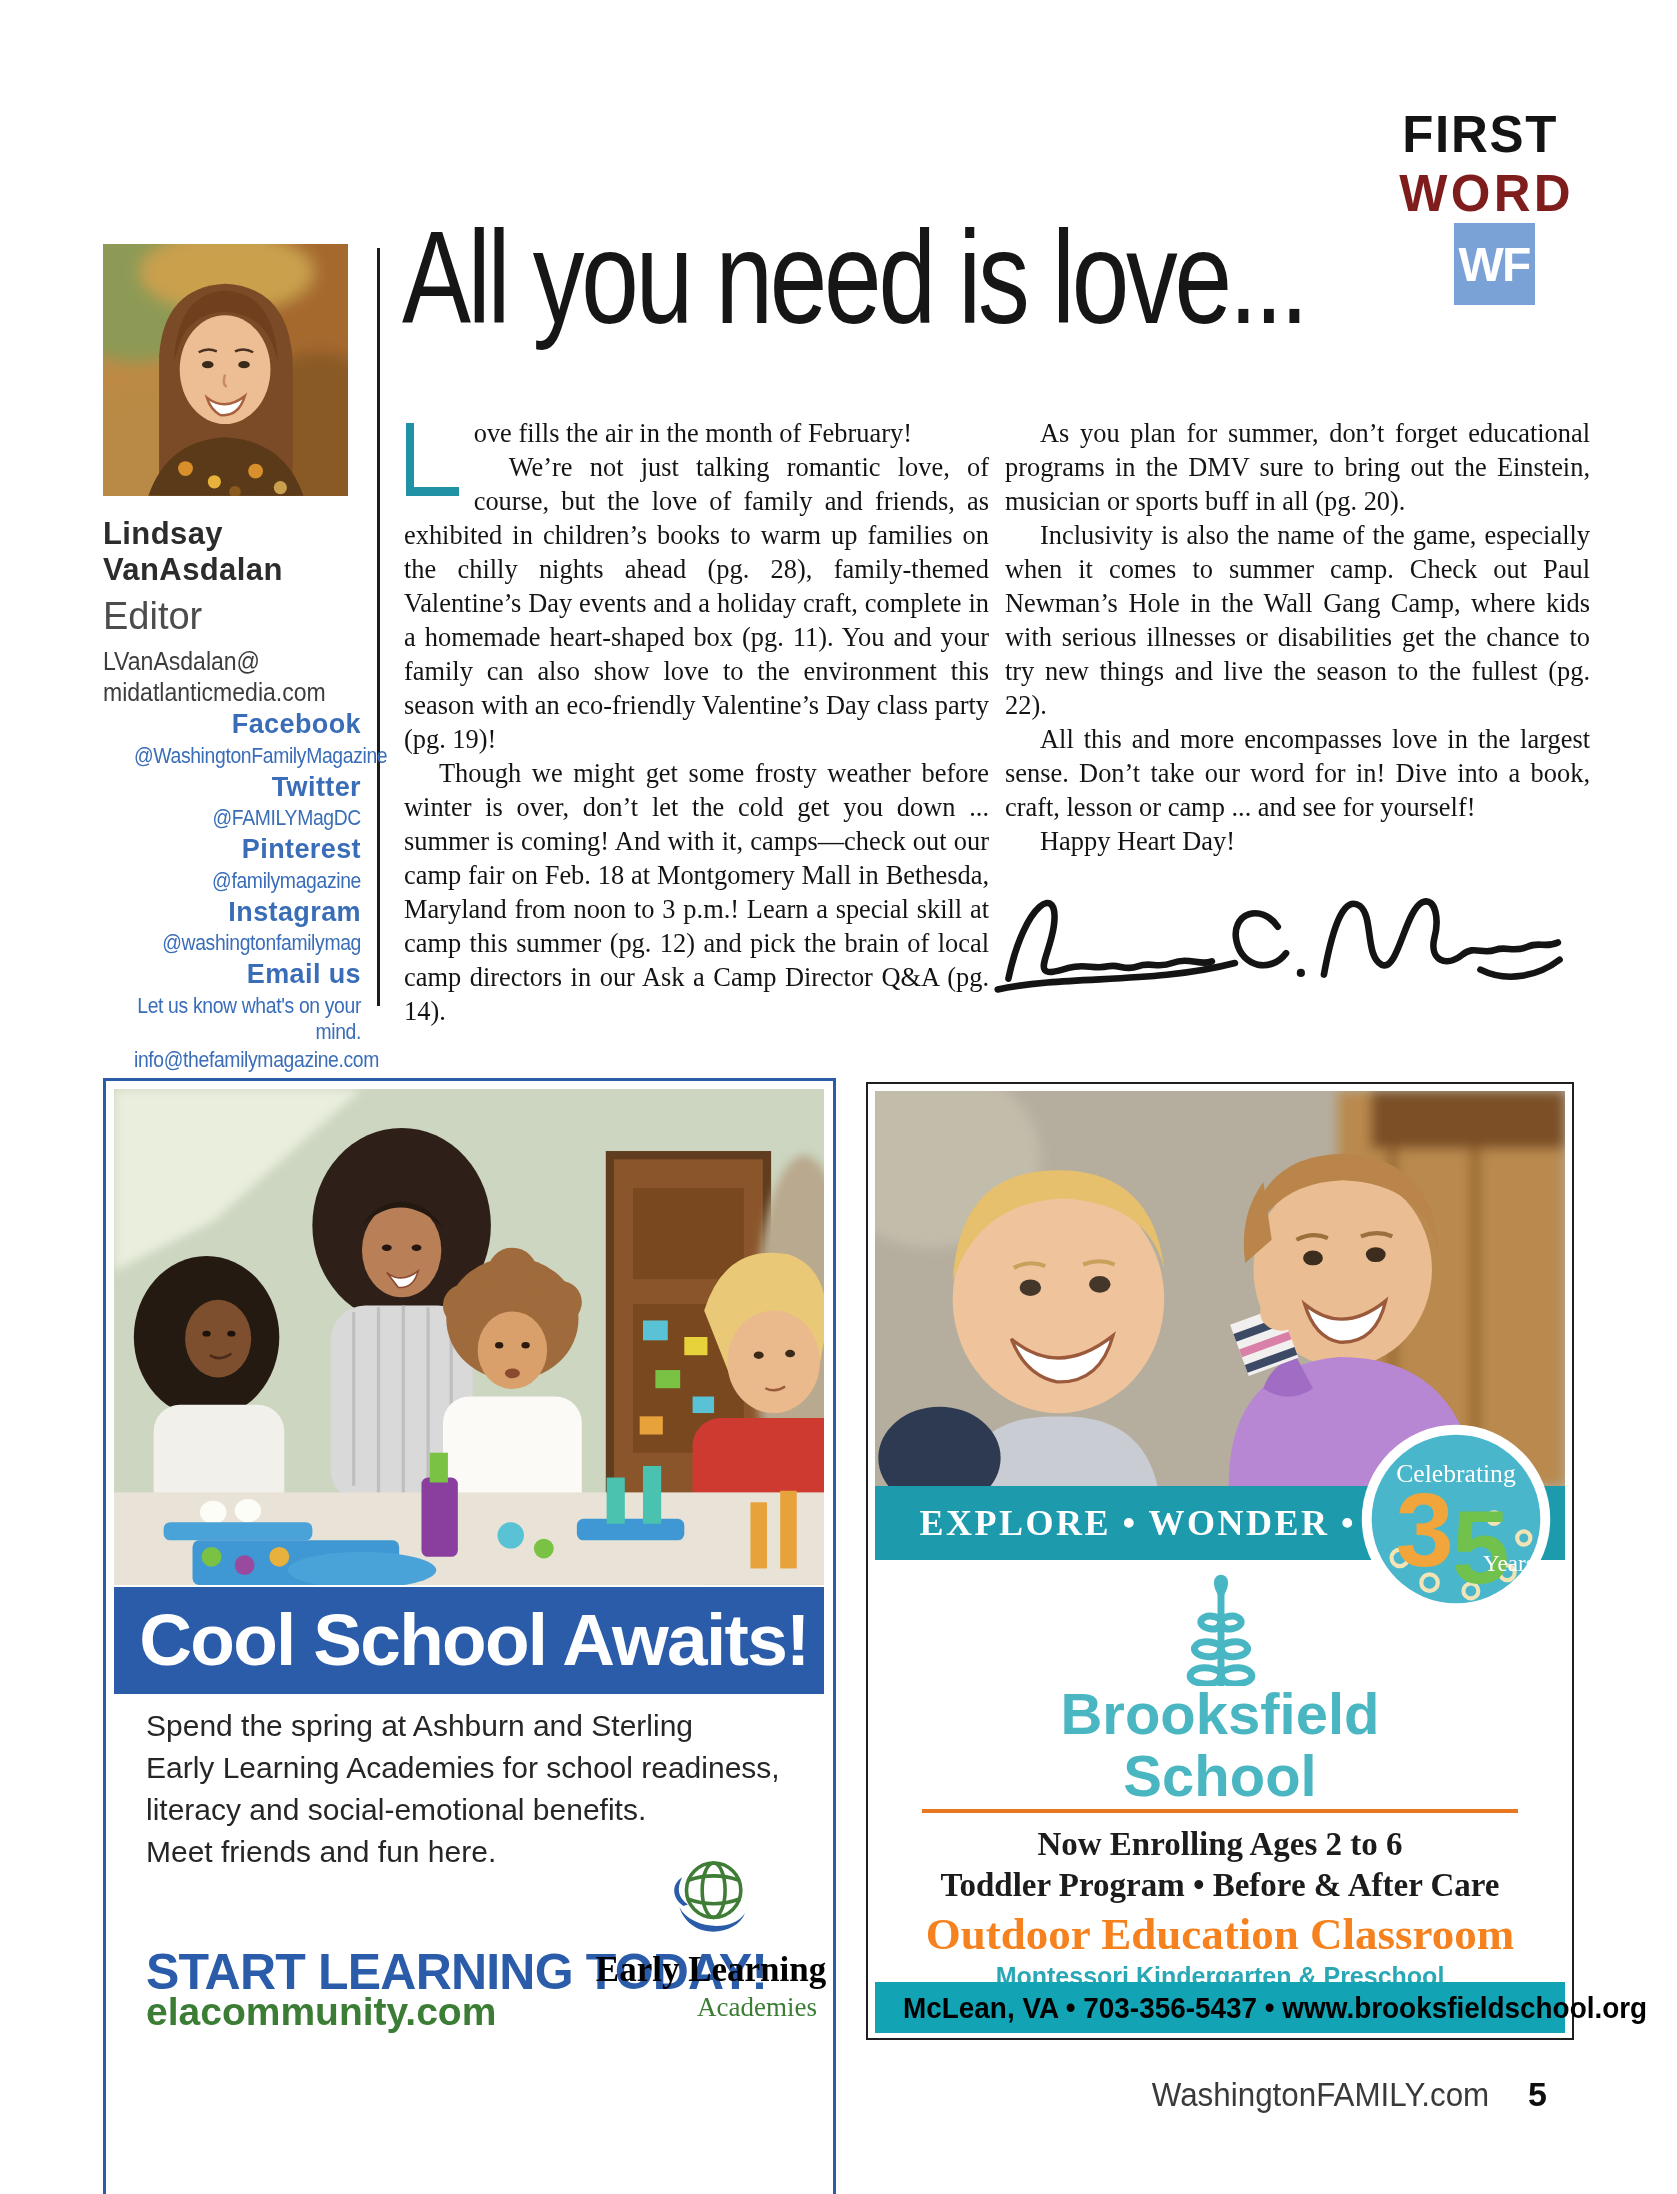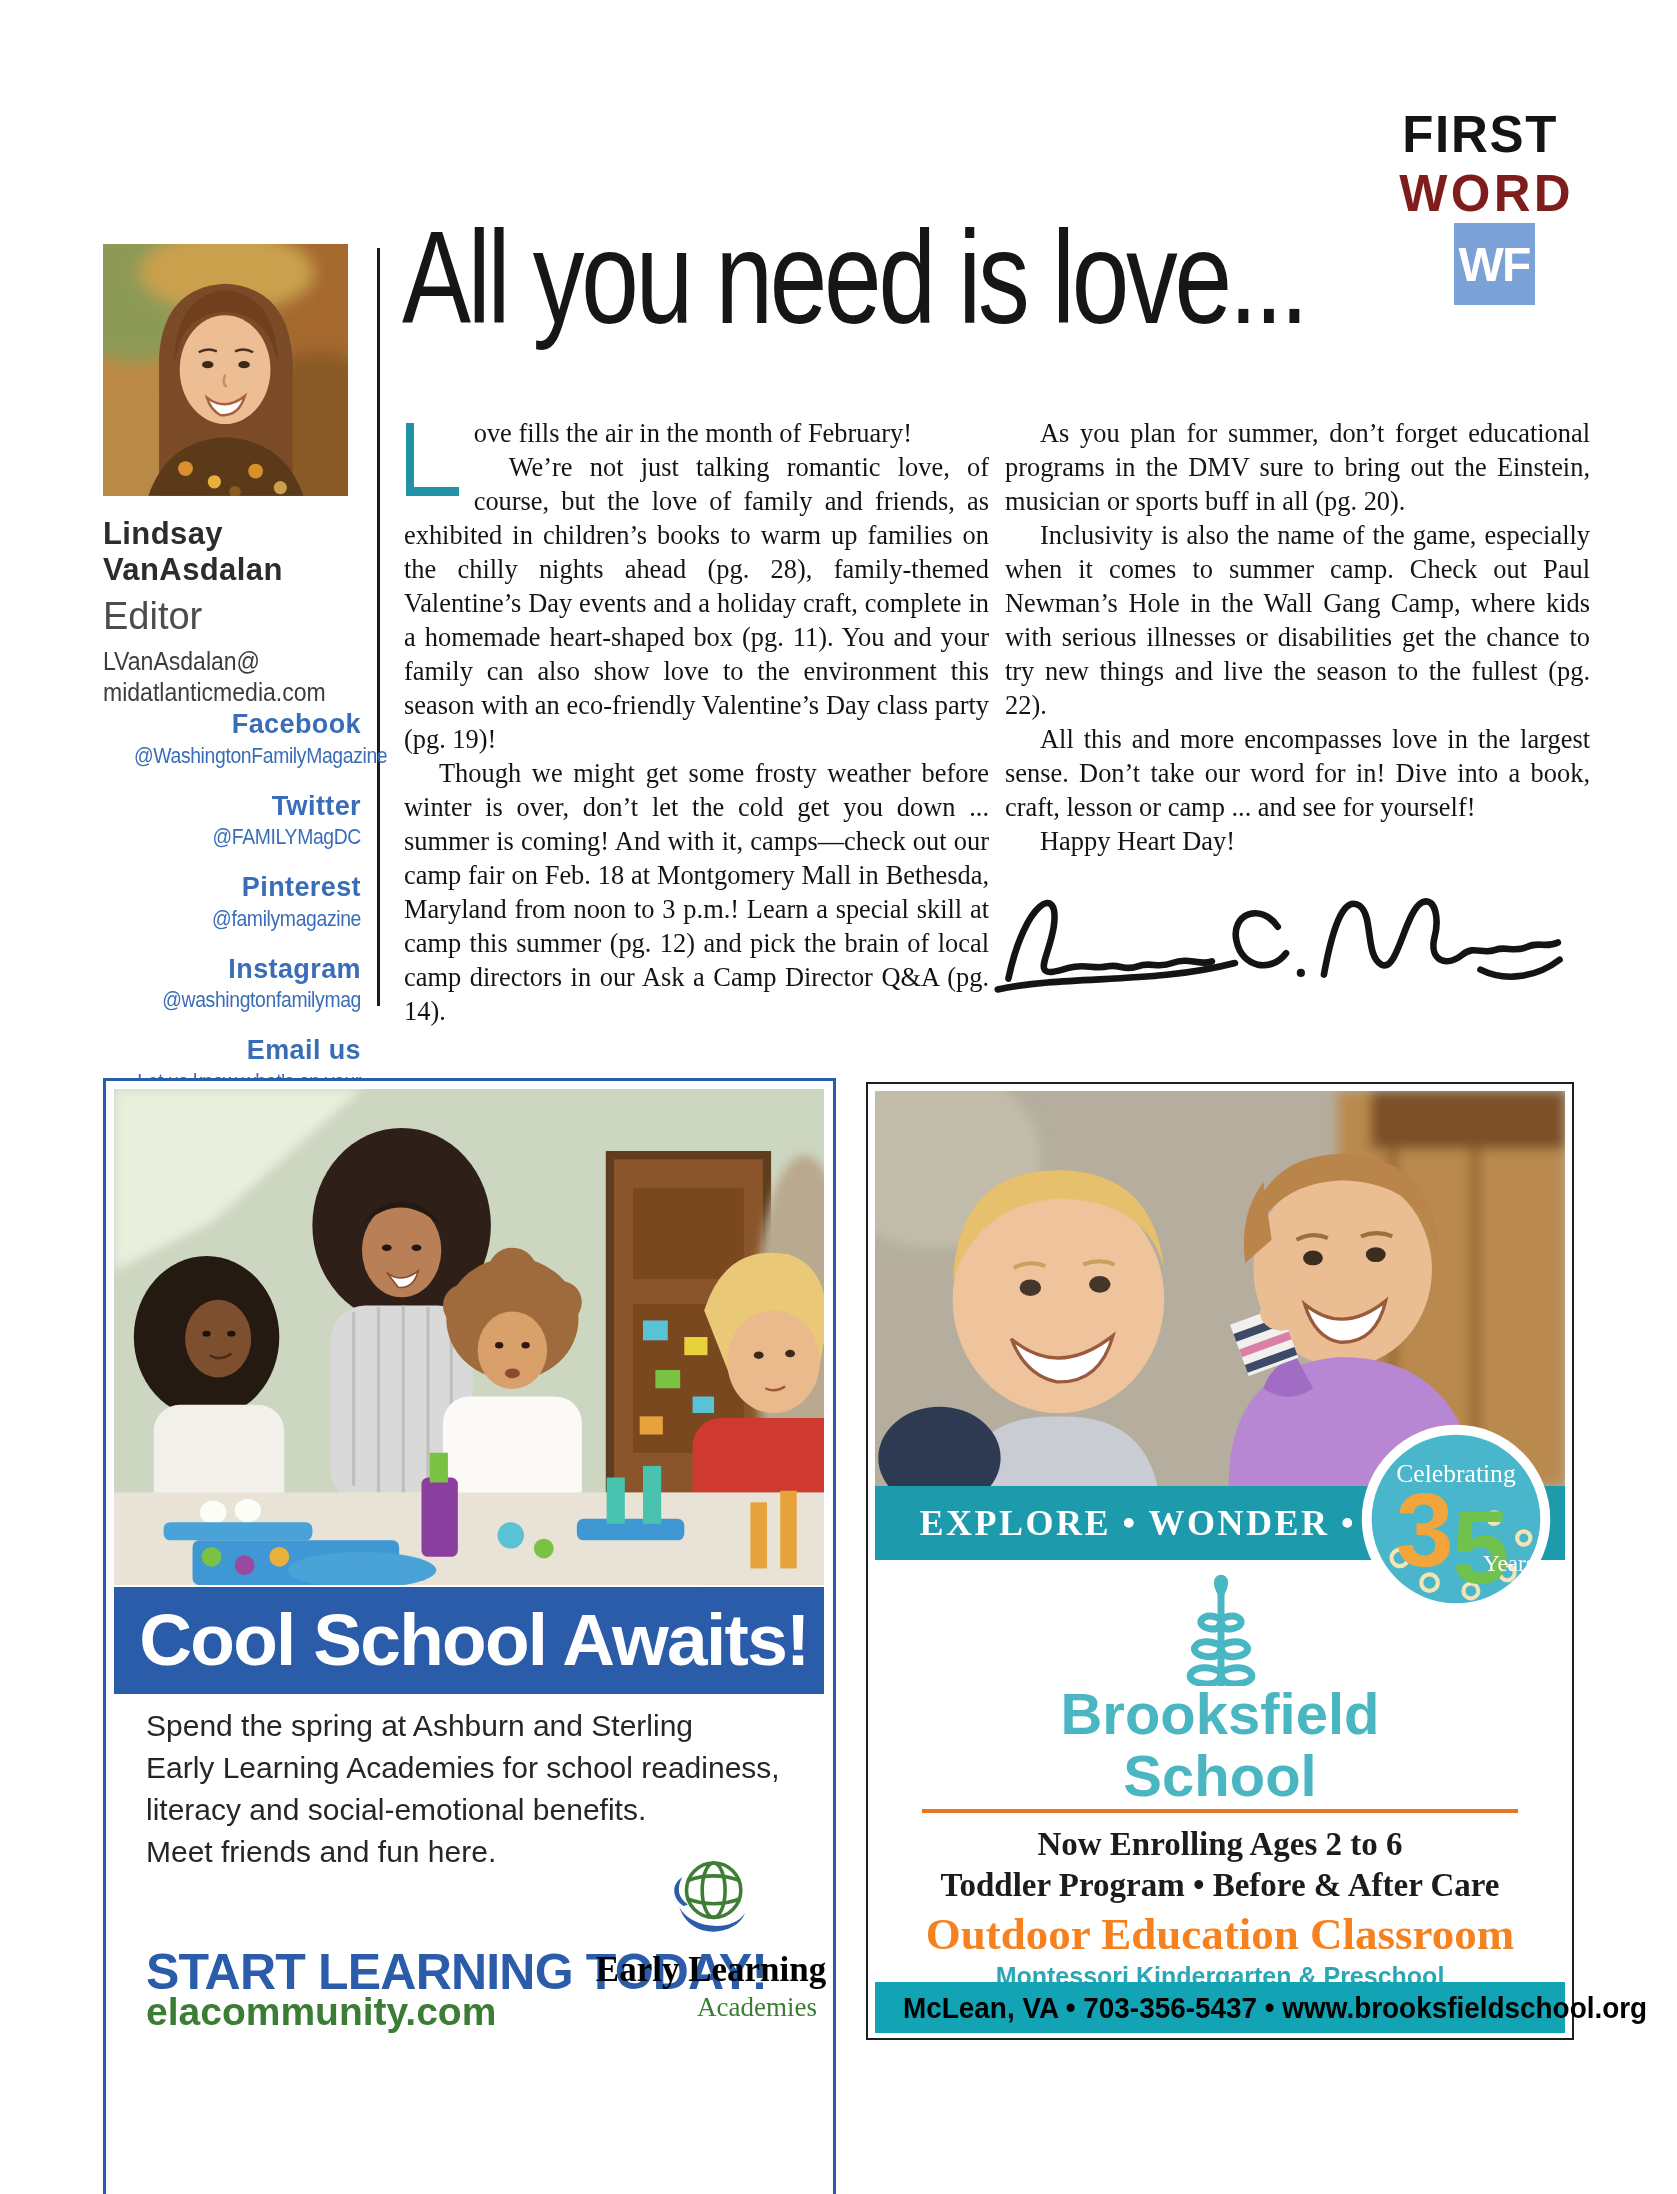--- a/index.html
+++ b/index.html
@@ -31,21 +31,21 @@
   .col{position:absolute;top:416px;width:585px;font-family:"Liberation Serif",serif;
        font-size:26.4px;line-height:34px;color:#141414;text-align:justify;}
   .col1{left:404px;}.col2{left:1005px;}
   .col p{margin:0;text-indent:35px;}
   .col p.nofirst{text-indent:0;}
   .dropcap{float:left;width:45px;height:64px;border-left:8.3px solid #2191a5;
            border-bottom:9px solid #2191a5;margin:6.6px 15px 1.7px 1.7px;}
 
   
   .social{position:absolute;left:103px;top:709px;width:258px;text-align:right;color:#3a6db8;}
-  .s-item{margin-top:22px;}
+  .s-item{margin-top:3px;}
   .s-item:first-child{margin-top:0;}
   .s-net{font-size:27px;font-weight:bold;letter-spacing:0.4px;}
   .s-handle,.s-mail{font-size:22px;margin-top:2.5px;letter-spacing:-0.4px;
             transform:scaleX(.88);transform-origin:right top;}
 
   .signature{position:absolute;left:987px;top:851px;width:603px;height:173px;}
 
   
   .ad-ela{position:absolute;left:103px;top:1078px;width:733px;height:1220px;
           border:3.3px solid #2b5caa;box-sizing:border-box;background:#fff;}
@@ -383,15 +383,19 @@
     <div class="bf-center bf-enroll">Now Enrolling Ages 2 to 6</div>
     <div class="bf-center bf-programs">Toddler Program • Before &amp; After Care</div>
     <div class="bf-center bf-outdoor">Outdoor Education Classroom</div>
     <div class="bf-center bf-mont">Montessori Kindergarten &amp; Preschool</div>
     <div class="bf-center bf-curr">Advanced Academic Curriculum</div>
     <div class="bf-footer">
       <span>McLean, VA  •  703-356-5437  •  www.brooksfieldschool.org</span>
     </div>
   </section>
 
+  <div class="page-footer">
+    <span class="pf-site">WashingtonFAMILY.com</span>
+    <span class="pf-num">5</span>
+  </div>
 
 </div>
 
 
 </body></html>

